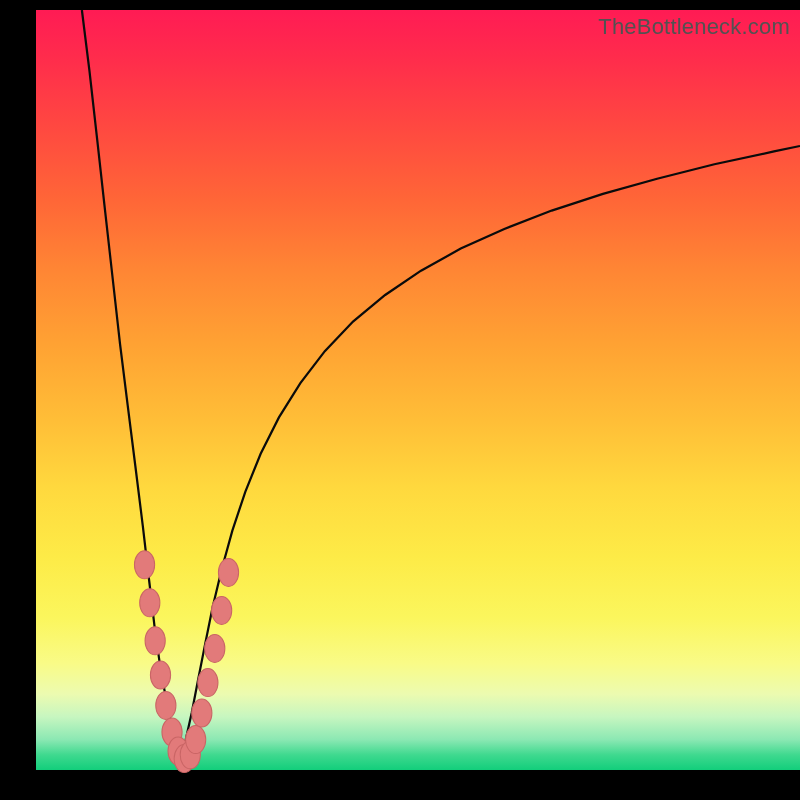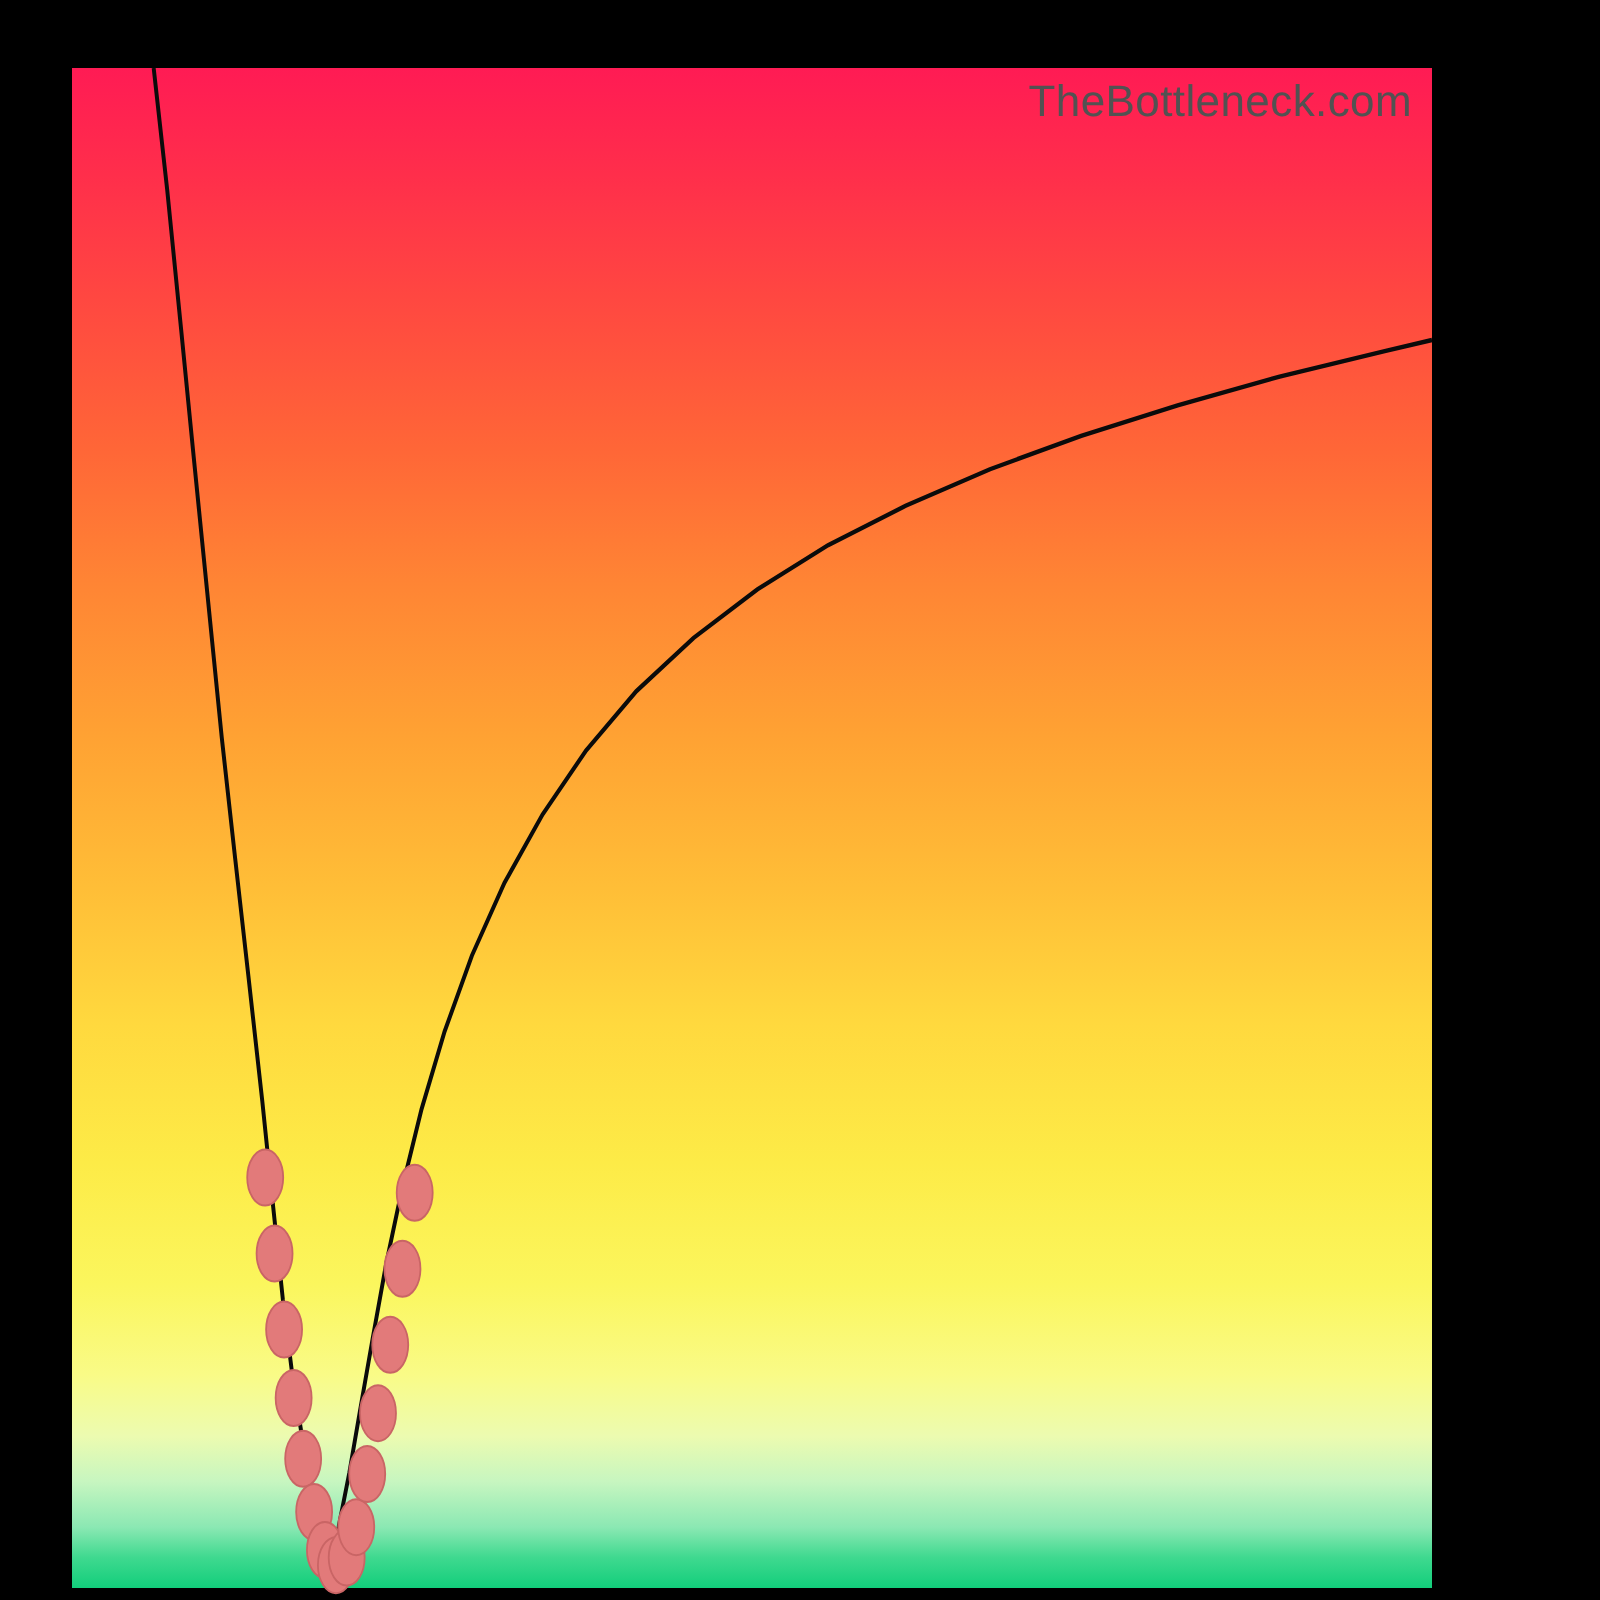--- a/index.html
+++ b/index.html
@@ -13,21 +13,21 @@
   .stage {
     position: relative;
     width: 800px;
     height: 800px;
     background: #000;
   }
   .plot-area {
     position: absolute;
     left: 36px;
     top: 10px;
-    width: 680px;
+    width: 764px;
     height: 760px;
     
     background: linear-gradient(
       to bottom,
       #ff1b54 0%,
       #ff2e4b 7%,
       #ff4741 15%,
       #ff6637 25%,
       #ff8534 34%,
       #ffa233 44%,
@@ -35,21 +35,20 @@
       #ffd93e 63%,
       #fdeb47 72%,
       #fbf65d 80%,
       #f9fb87 86%,
       #ecfbb0 90%,
       #c7f6c0 93%,
       #8be8b3 96%,
       #3fd98f 98%,
       #12ce7b 100%
     );
-    margin-top: 24px;
   }
   svg.curve-layer {
     position: absolute;
     left: 0;
     top: 0;
     width: 100%;
     height: 100%;
     overflow: visible;
   }
   .watermark {

